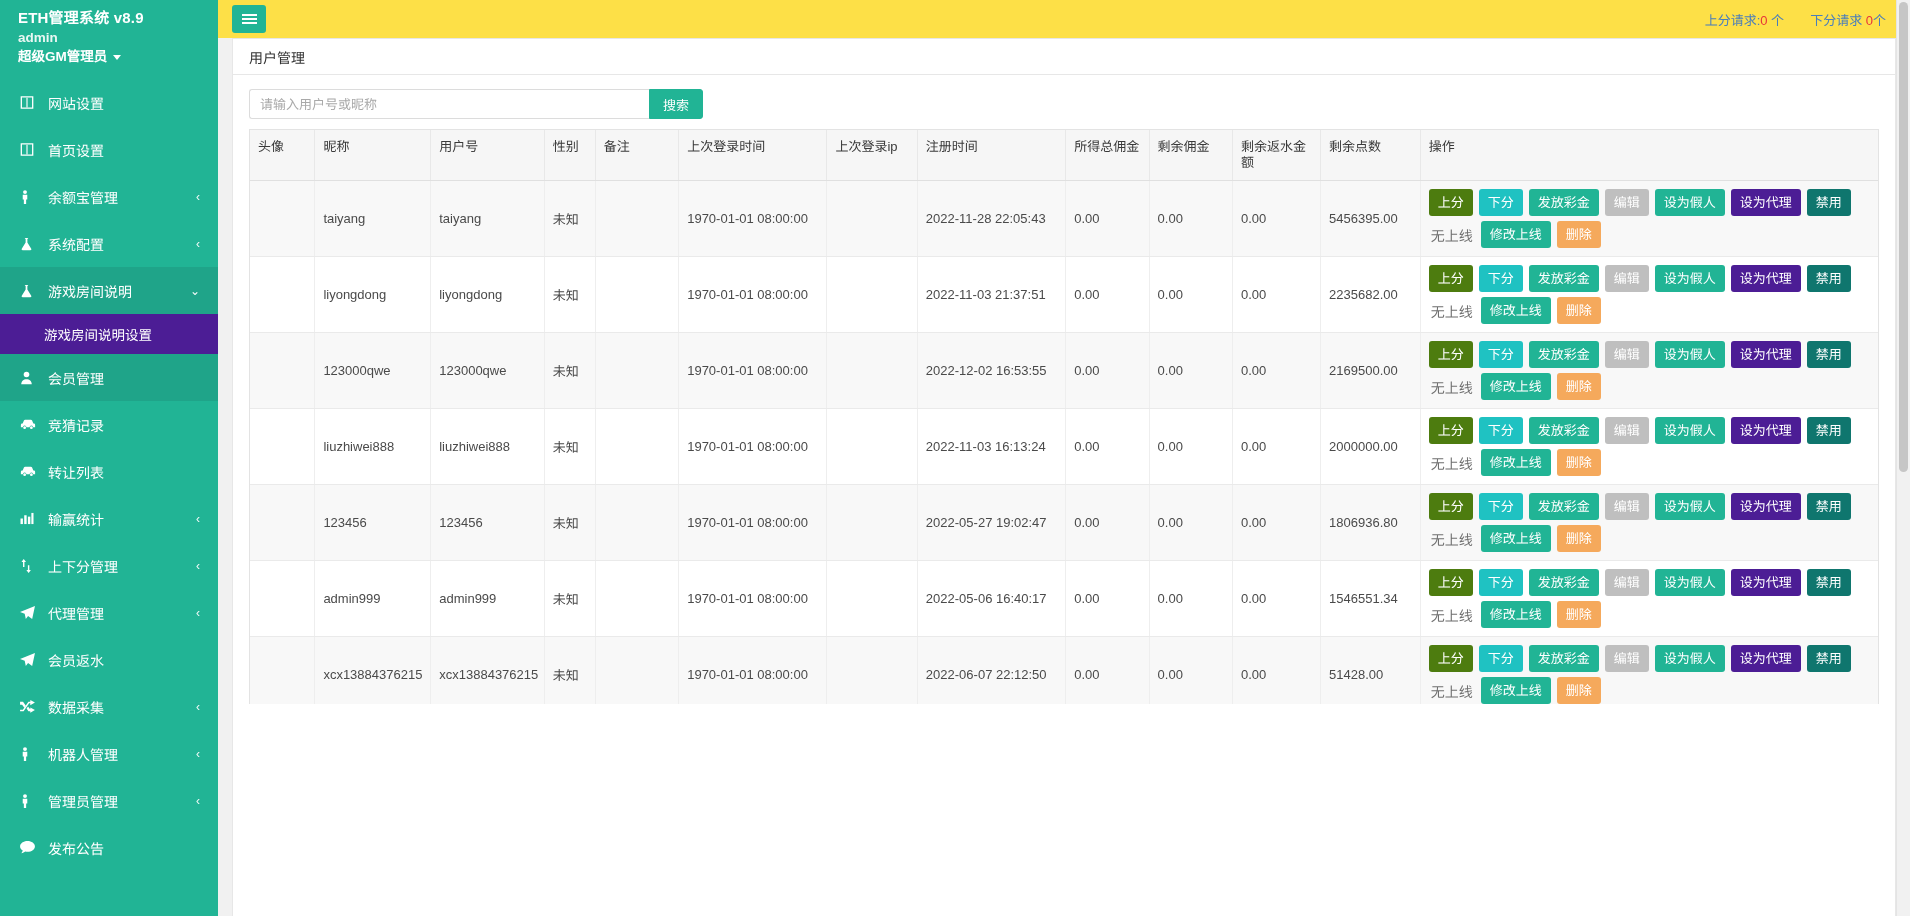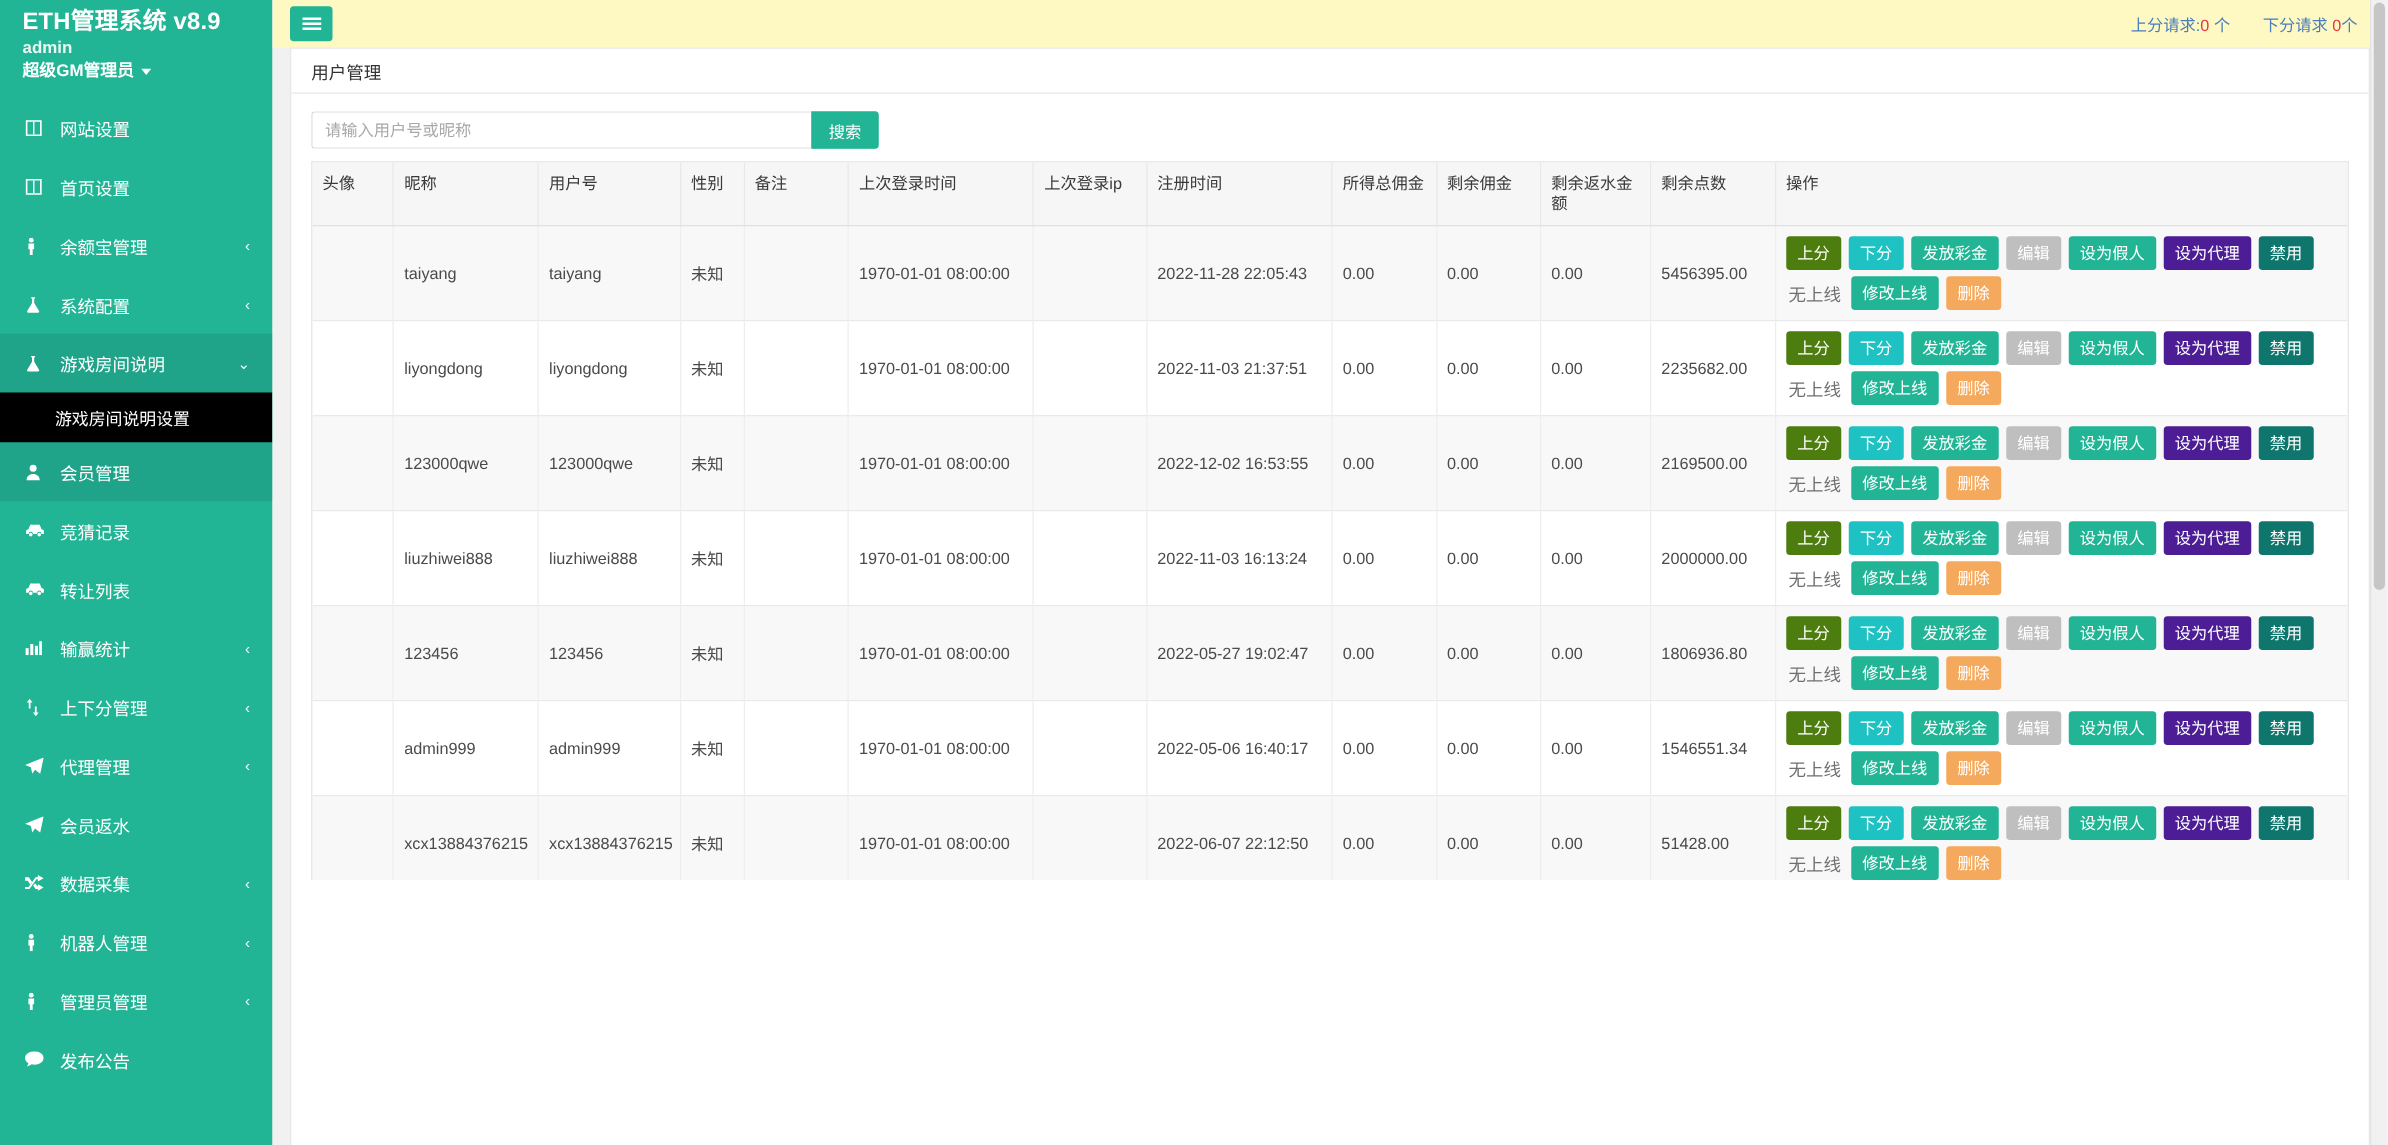--- a/index.html
+++ b/index.html
@@ -22,21 +22,21 @@
     background: #21b495;
     color: #fff;
     height: 916px;
     overflow: hidden;
     position: relative;
   }
   .brand {
     padding: 8px 0 6px 18px;
   }
   .brand-title {
-    font-size: 19px; font-weight: bold; color: #ffffff;
+    font-size: 15px; font-weight: bold; color: #ffffff;
     letter-spacing: .2px; line-height: 20px;
   }
   .brand-user {
     font-size: 13.5px; color: #e9f7f3; line-height: 19px; font-weight: bold;
   }
   .brand-role {
     font-size: 13.5px; color: #ffffff; line-height: 20px; font-weight: bold;
     display: flex; align-items: center; gap: 4px;
   }
   .caret-down {
@@ -69,34 +69,34 @@
   .nav-icon svg { display: block; fill: #ffffff; }
   .nav-label { flex: 1; white-space: nowrap; font-weight: 500; }
   .nav-arrow {
     font-size: 12px; color: #ffffff; opacity: .95;
     display: inline-block; line-height: 1;
   }
   .nav-subitem {
     display: flex; align-items: center;
     height: 40px; padding-left: 44px;
     font-size: 13.5px; color: #ffffff; cursor: pointer;
-    background: #000000;
+    background: #4c1d95;
   }
   .group-open { background: #1fa489; }
 
   
   .main {
     flex: 1; height: 916px; position: relative;
     background: #f1f1f1;
     display: flex; flex-direction: column;
     overflow: hidden;
   }
   .topbar {
     height: 38px; min-height: 38px;
-    background: #fef9c3;
+    background: #fde047;
     display: flex; align-items: center;
     padding: 0 14px 0 14px;
     position: relative;
   }
   .hamburger {
     width: 34px; height: 28px;
     background: #21b495;
     border: none; border-radius: 3px;
     display: inline-flex; align-items: center; justify-content: center;
     cursor: pointer; padding: 0;

